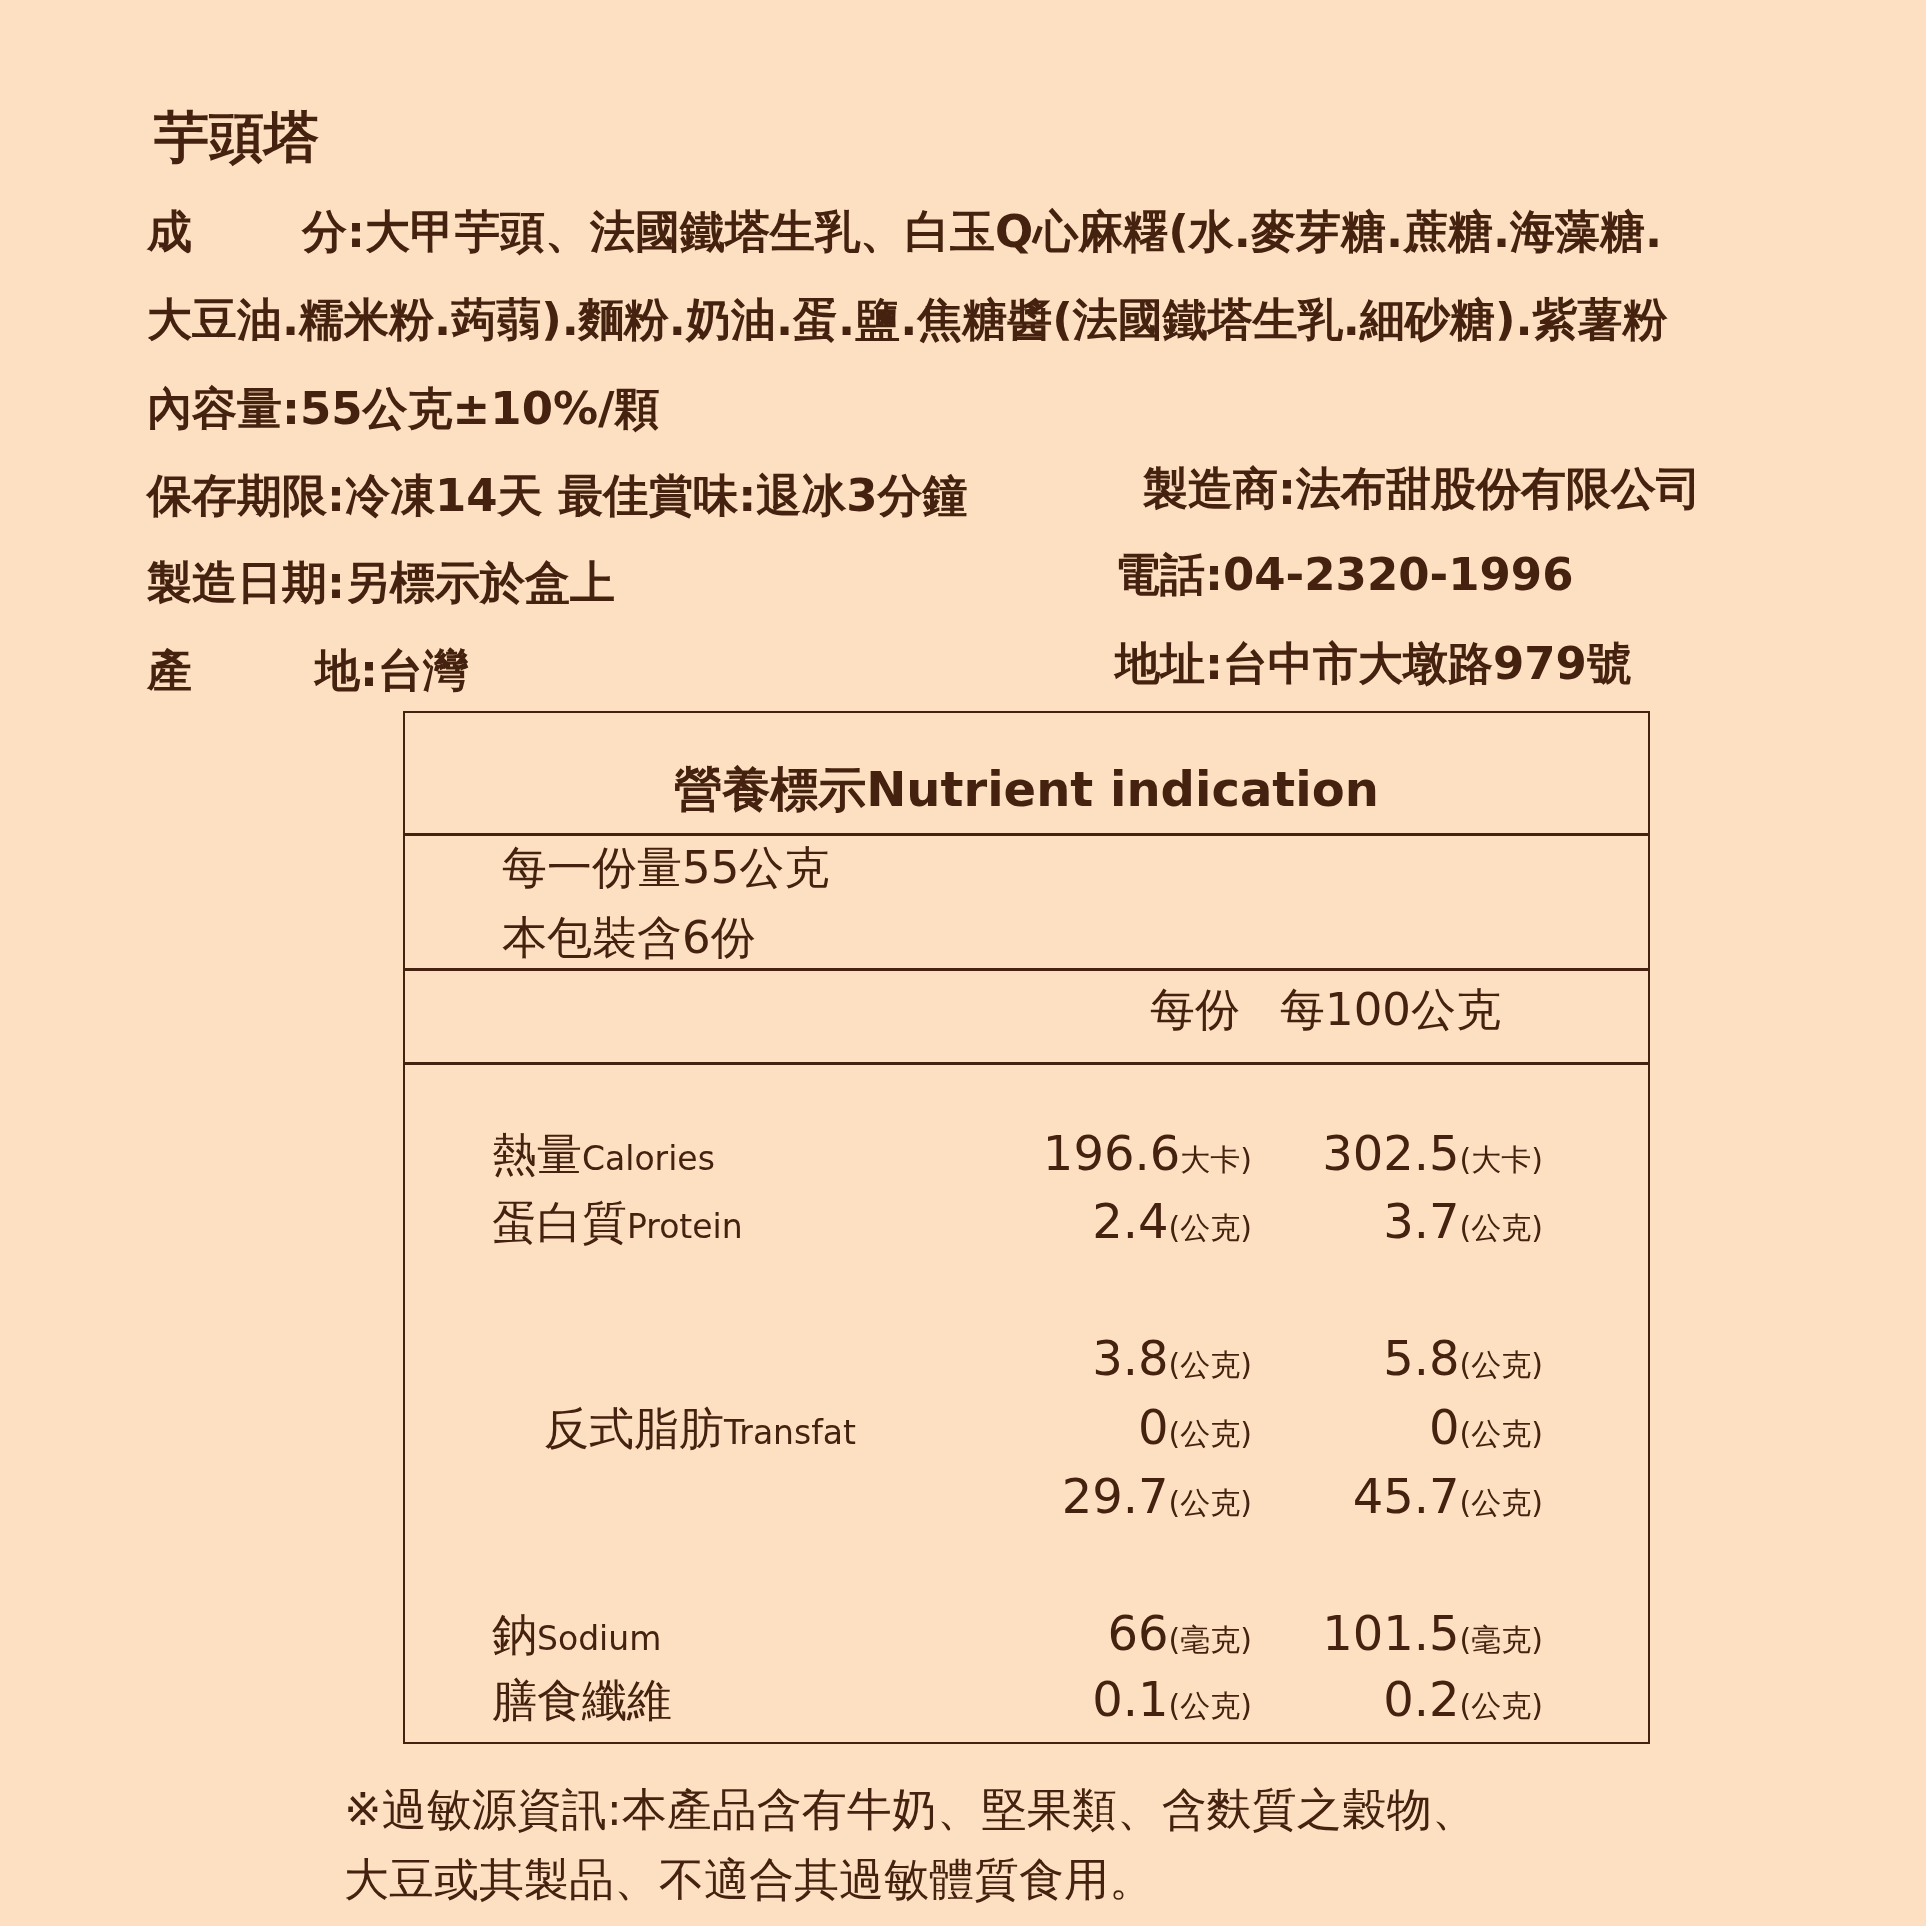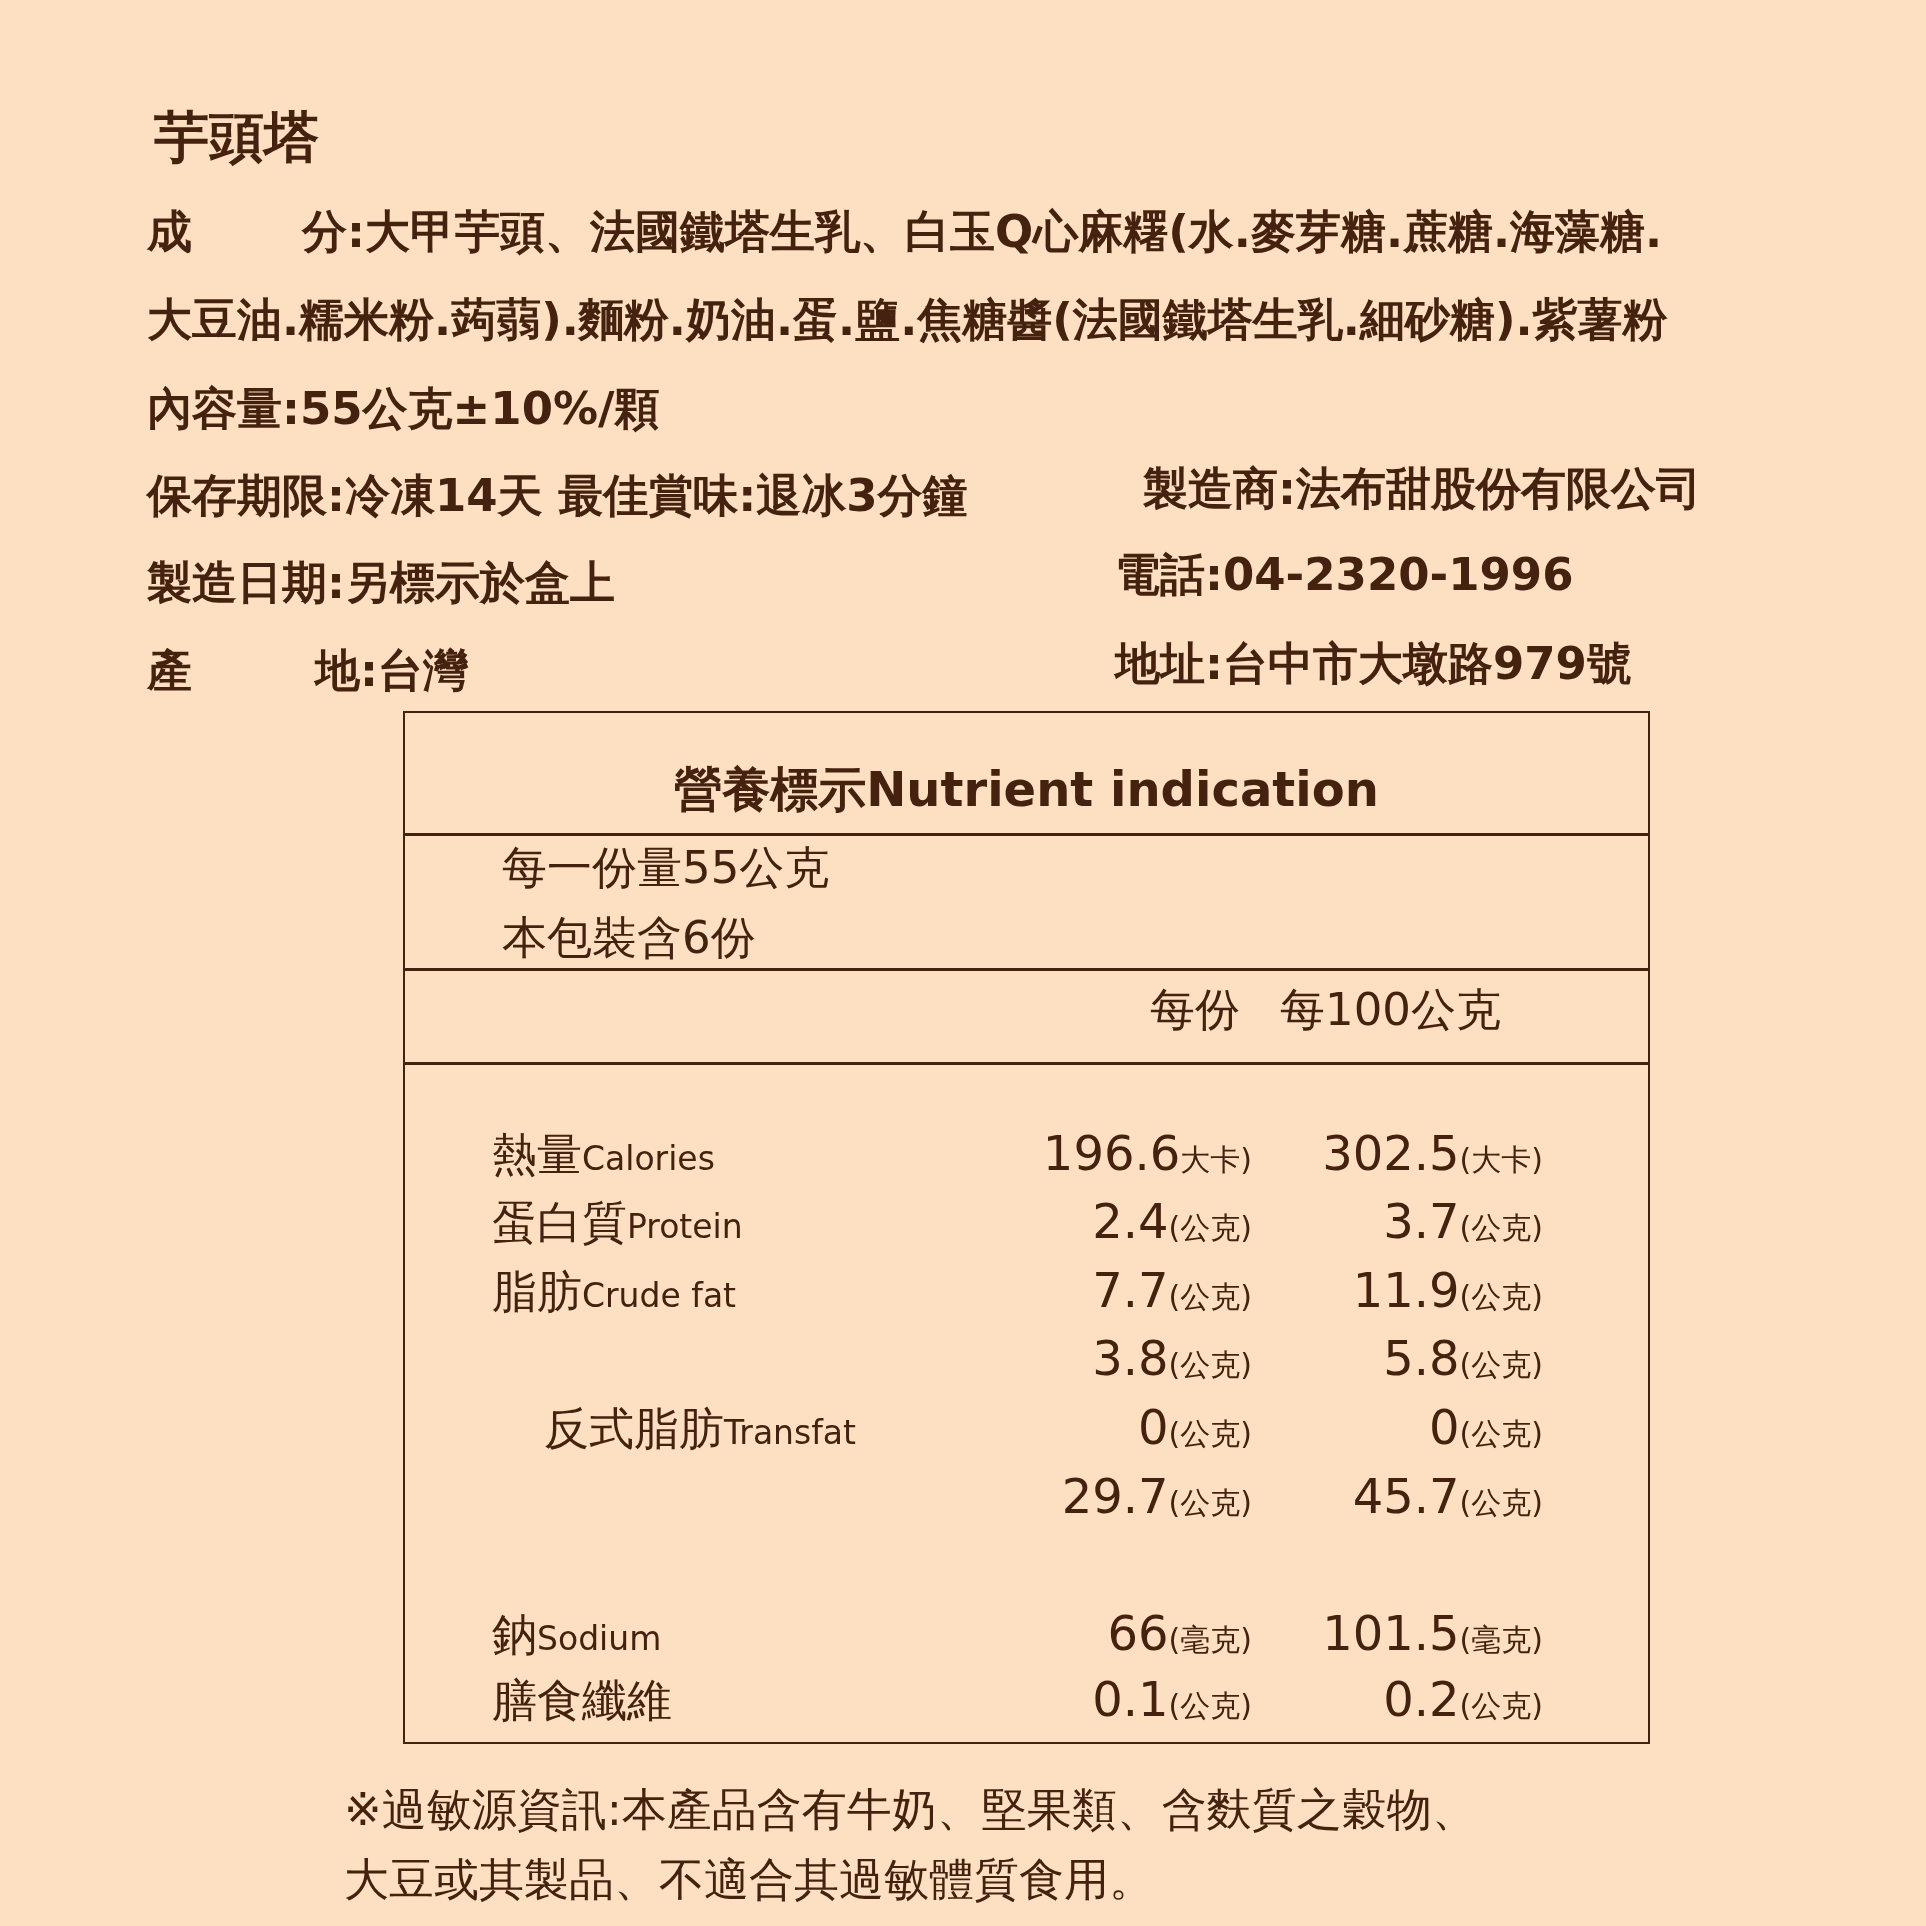--- a/index.html
+++ b/index.html
@@ -83,25 +83,20 @@
     <span class="val v1"><span>196.6</span><span class="u">大卡)</span></span>
     <span class="val v2"><span>302.5</span><span class="u">(大卡)</span></span>
   </div>
 
   <div class="row" style="top:480px;">
     <span class="name"><span>蛋白質</span><span class="en">Protein</span></span>
     <span class="val v1"><span>2.4</span><span class="u">(公克)</span></span>
     <span class="val v2"><span>3.7</span><span class="u">(公克)</span></span>
   </div>
 
-  <div class="row" style="top:549px;">
-    <span class="name"><span>脂肪</span><span class="en">Crude fat</span></span>
-    <span class="val v1"><span>7.7</span><span class="u">(公克)</span></span>
-    <span class="val v2"><span>11.9</span><span class="u">(公克)</span></span>
-  </div>
 
   <div class="row indent" style="top:617px;">
     <span class="val v1"><span>3.8</span><span class="u">(公克)</span></span>
     <span class="val v2"><span>5.8</span><span class="u">(公克)</span></span>
   </div>
 
   <div class="row indent" style="top:686px;">
     <span class="name"><span>反式脂肪</span><span class="en">Transfat</span></span>
     <span class="val v1"><span>0</span><span class="u">(公克)</span></span>
     <span class="val v2"><span>0</span><span class="u">(公克)</span></span>

